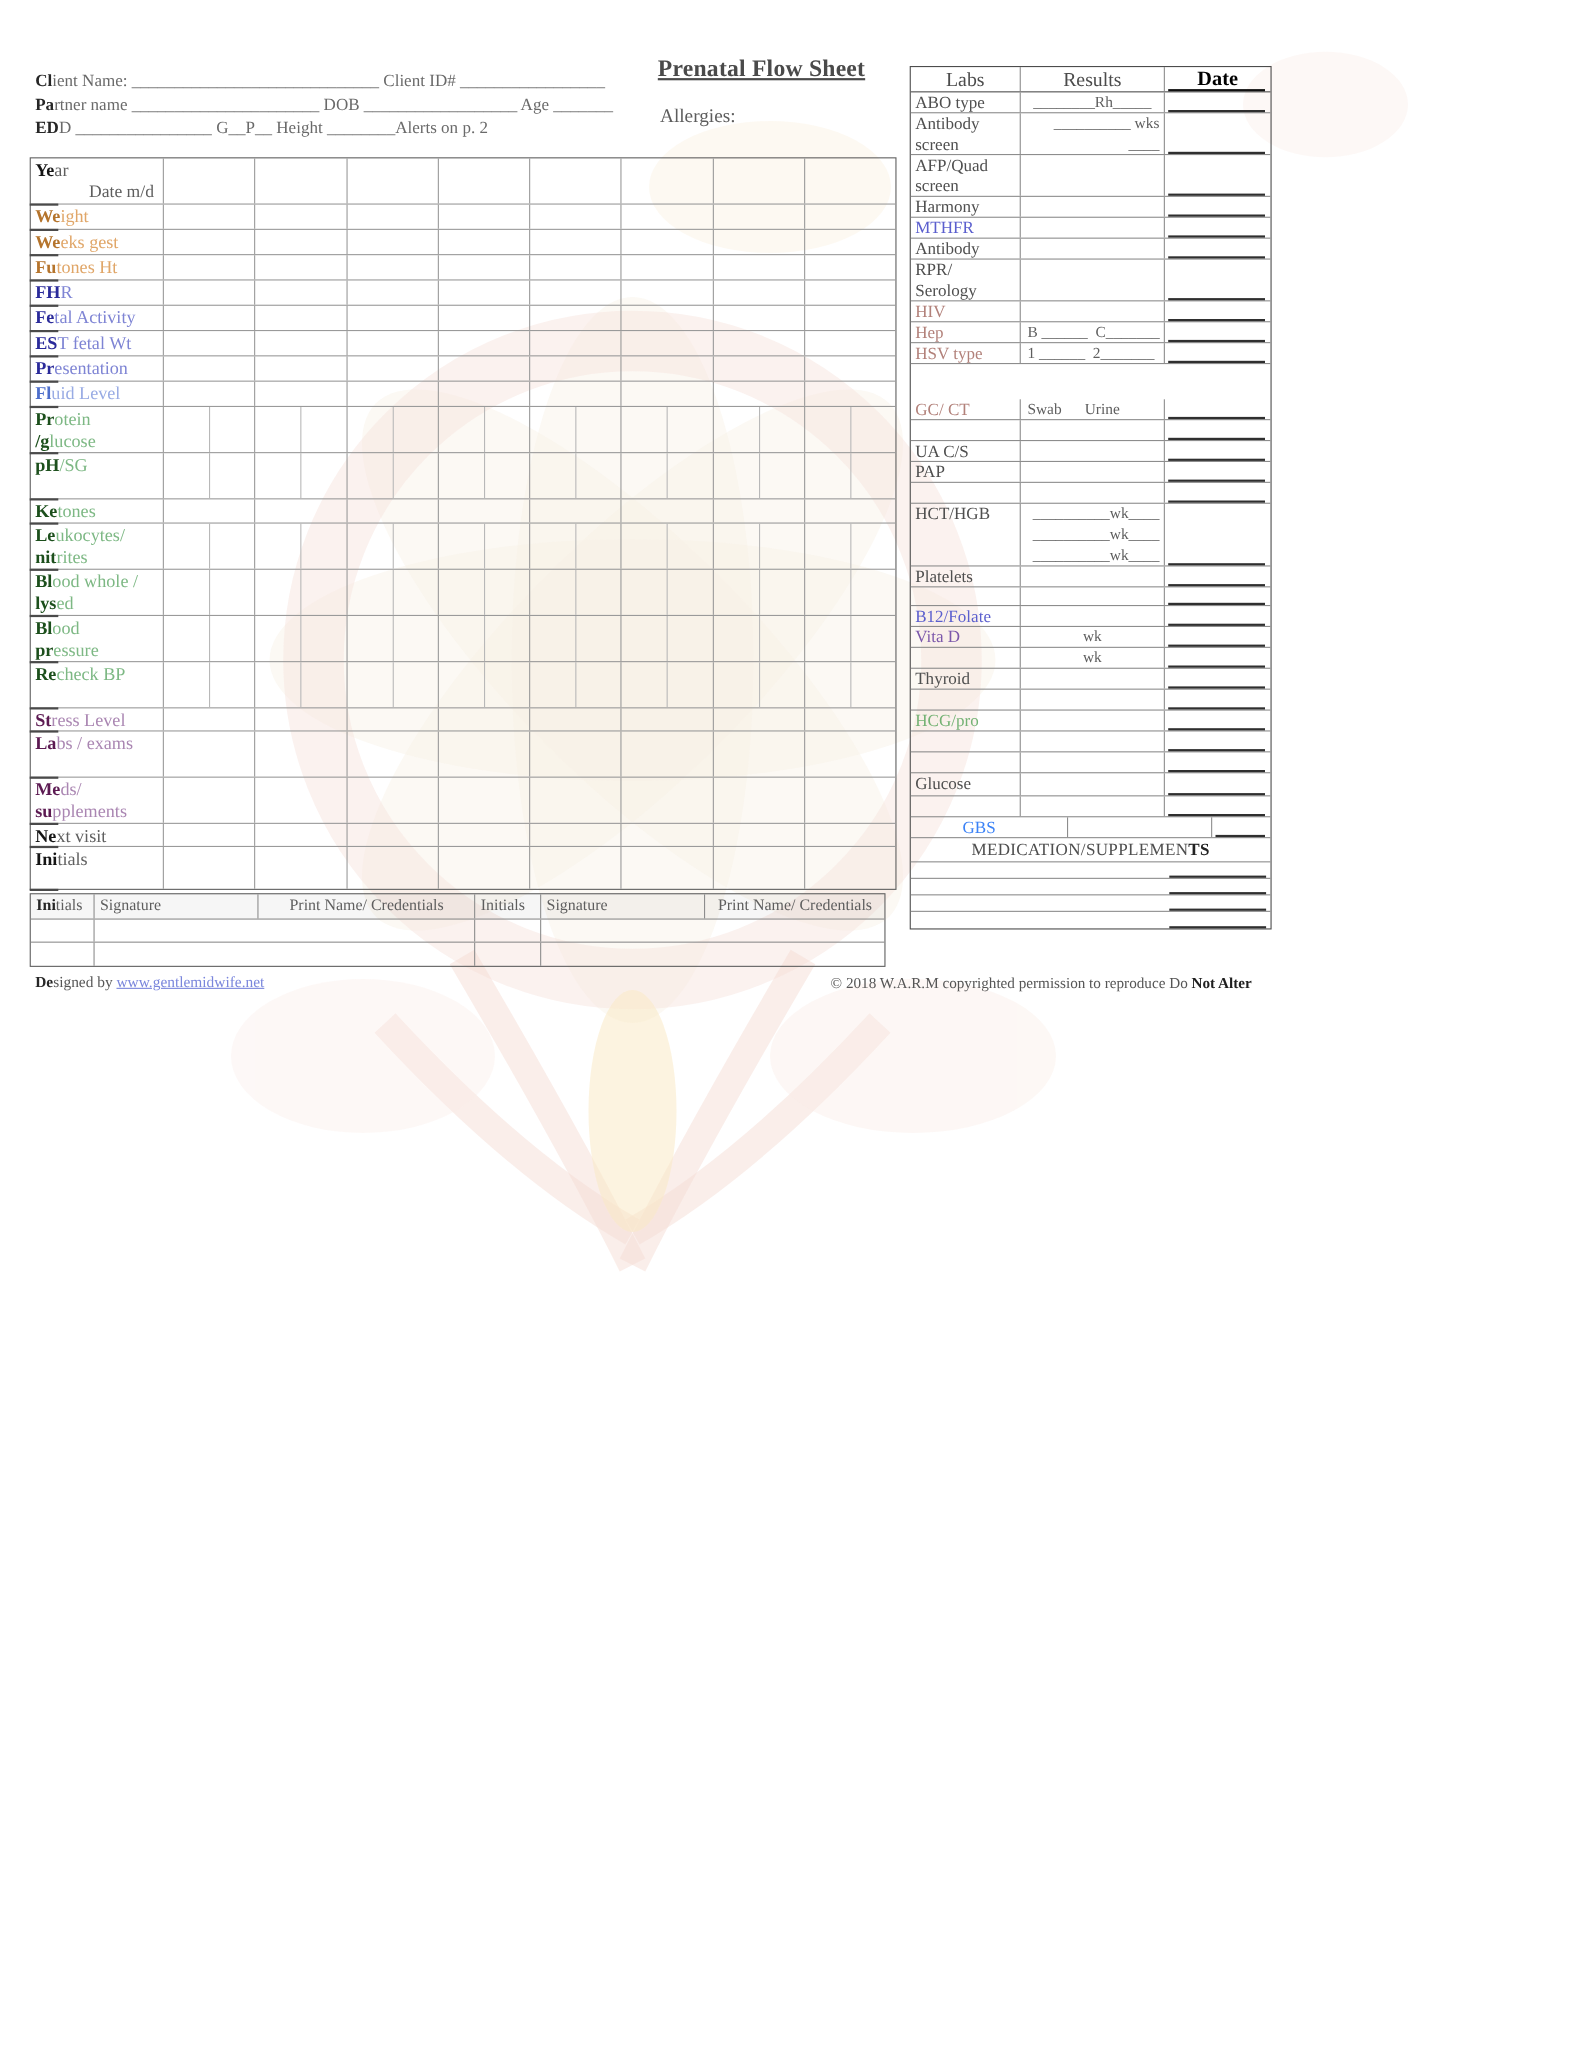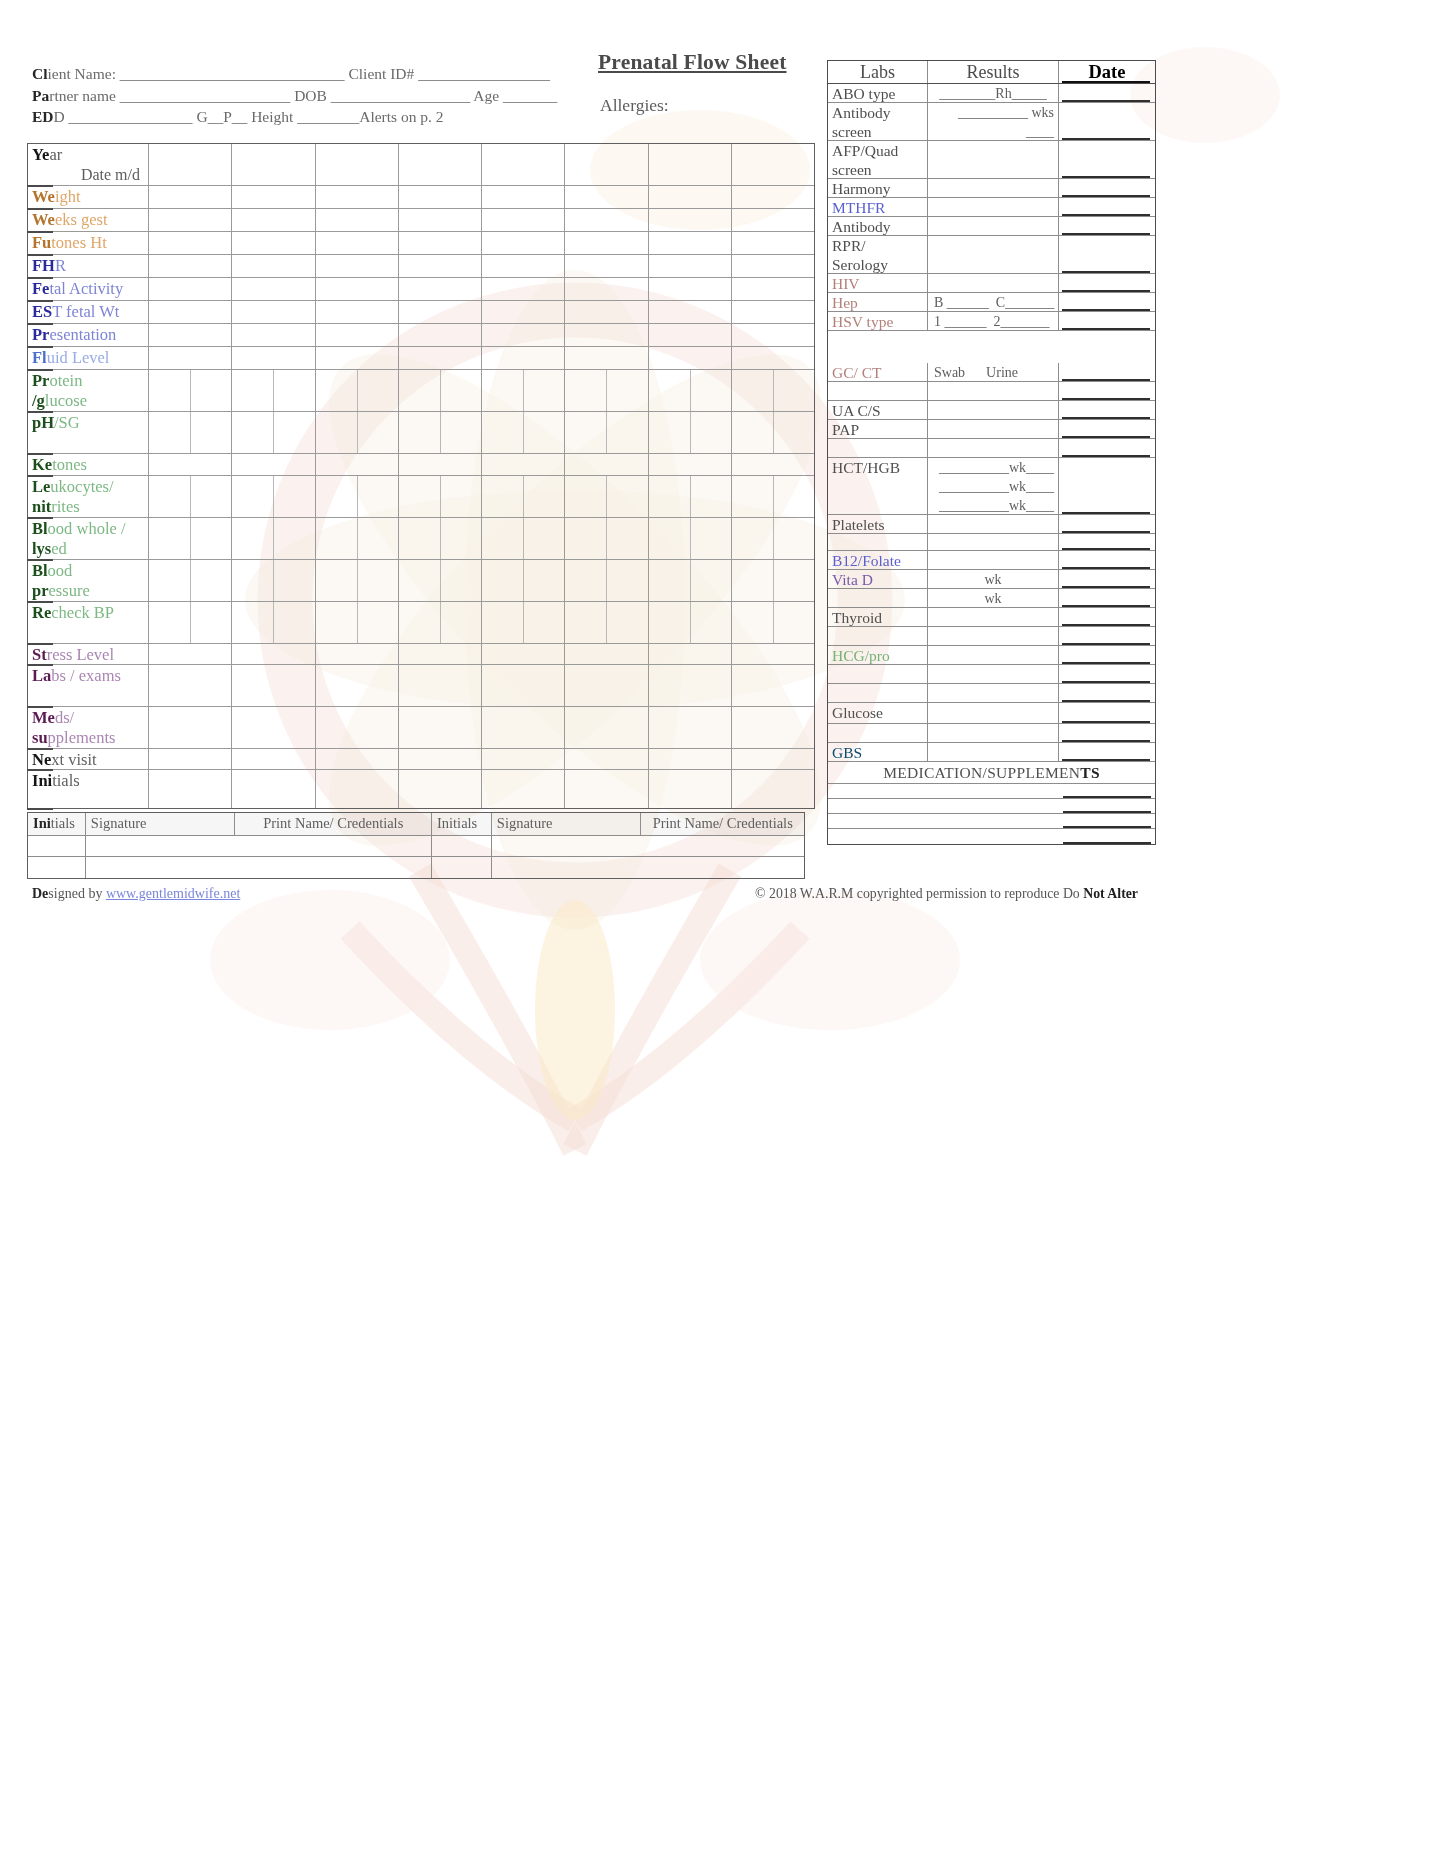--- a/index.html
+++ b/index.html
@@ -50,21 +50,21 @@
           font-size:14px;line-height:19px;color:#5e5e5e;text-align:center;overflow:hidden;}
   .lt-res.ra-left{text-align:left;padding-left:6px;}
   .lt-res.ra-right{text-align:right;padding-right:4px;}
   .lt-date{flex:1 1 0;position:relative;}
   .lt-date::after{content:"";position:absolute;left:3px;right:5px;bottom:0;
           border-bottom:2px solid #2f2f2f;}
   .lt-h{text-align:center;padding-left:0;font-size:18px;color:#4c4c4c;line-height:22px;}
   .lt-hdate{font-weight:bold;color:#000;font-size:18.5px;text-align:center;line-height:22px;}
   .lt-row.header .lt-date::after{border-bottom:2.4px solid #101010;}
   .lc-periwinkle{color:#5b5fce;} .lc-rose{color:#b2817a;} .lc-violet{color:#7c58ab;}
-  .lc-green{color:#74b274;}      .lc-gold{color:#0c4a6e;}
+  .lc-green{color:#74b274;}      .lc-gold{color:#3b82f6;margin-left:43px;}
   .lt-med-title{flex:1 1 0;text-align:center;font-size:15.5px;color:#4f4f4f;
           letter-spacing:.3px;line-height:21px;}
   .med-bold{color:#222;font-weight:bold;}
   .lt-medrow::after{content:"";position:absolute;right:4px;width:88px;bottom:0;
           border-bottom:2px solid #2f2f2f;}
 
   
   .sig{position:absolute;left:27px;top:812px;width:778px;box-sizing:border-box;
        border:1.3px solid #5f5f5f;}
   .sig-row{display:flex;box-sizing:border-box;}

